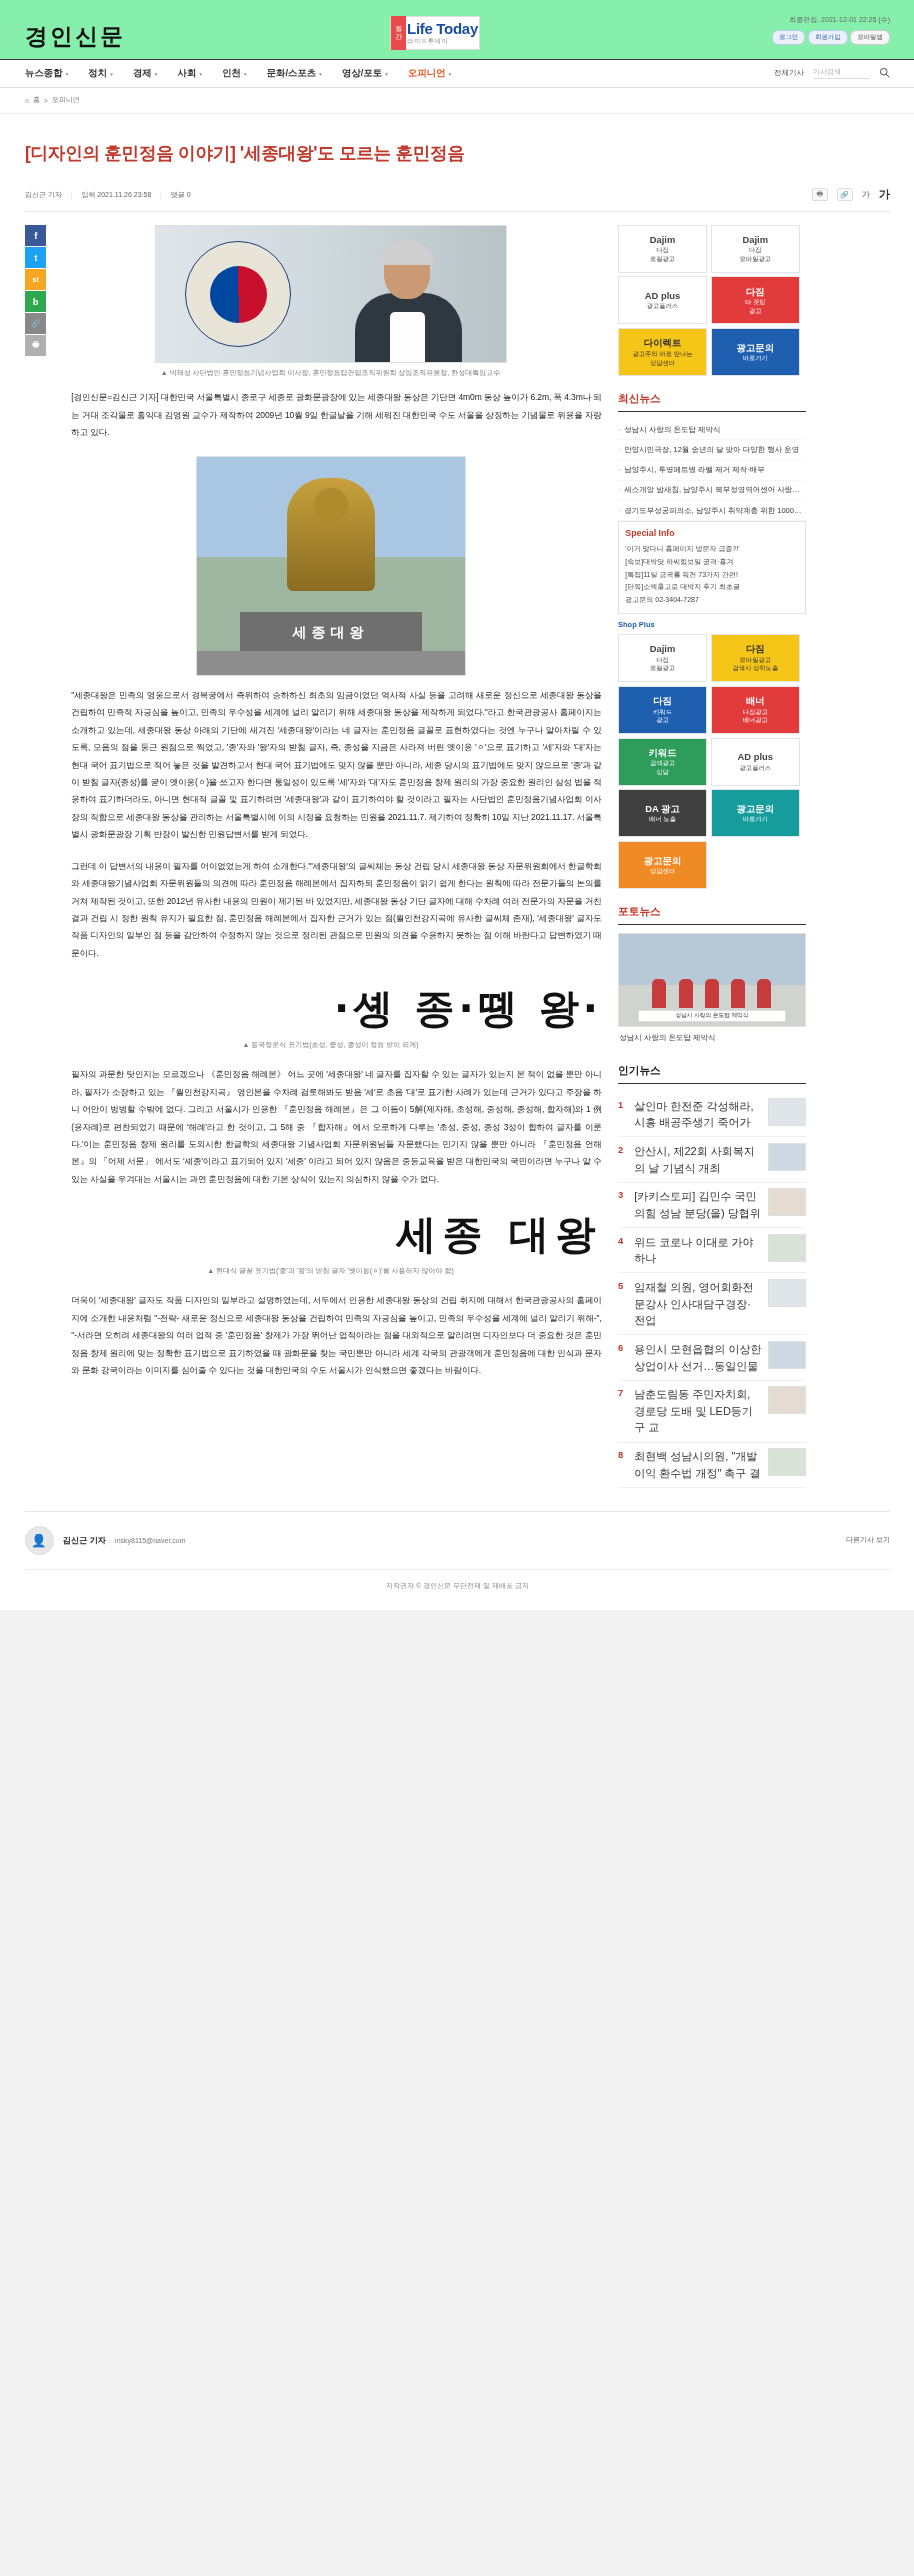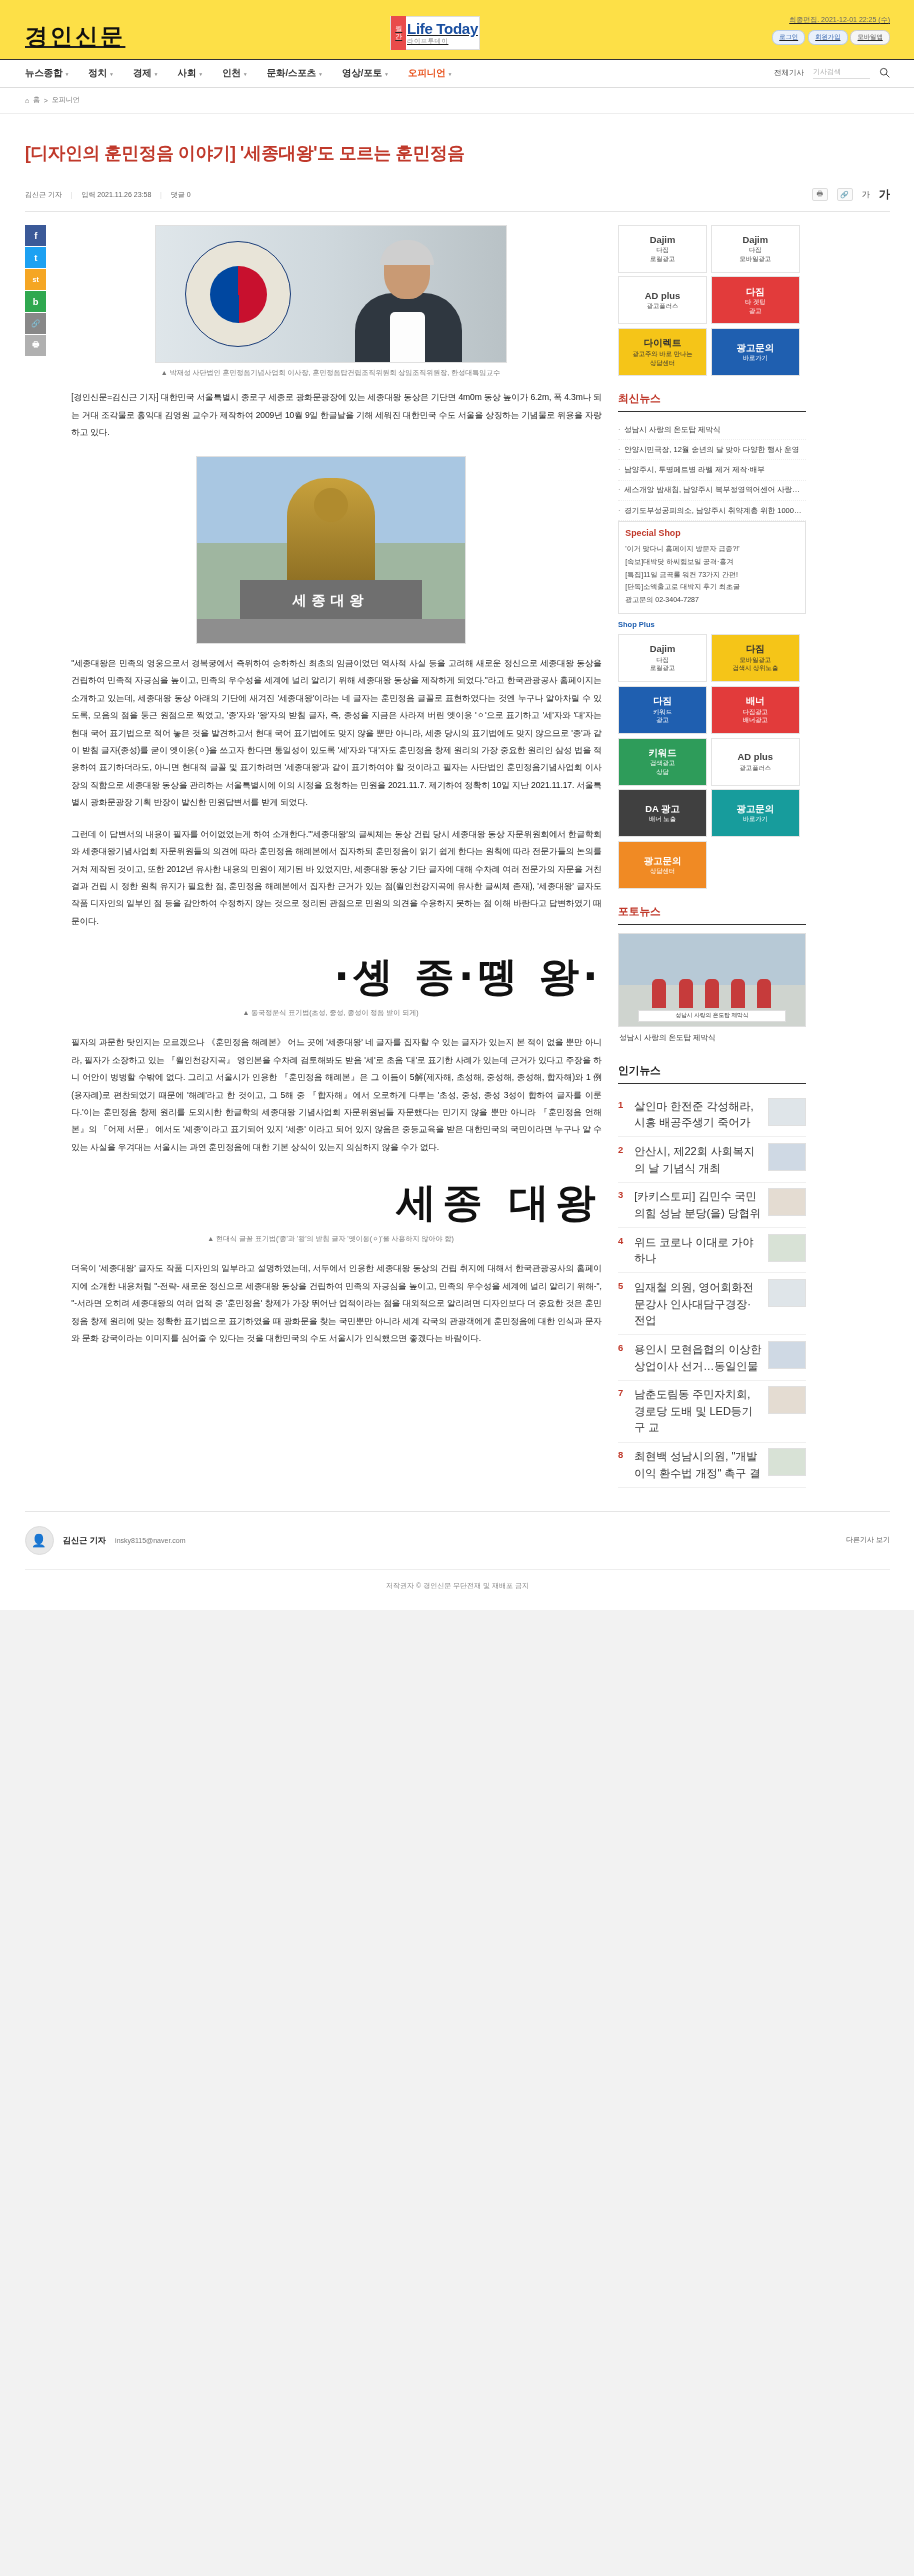--- a/index.html
+++ b/index.html
@@ -14,22 +14,21 @@
     margin: 0 auto;
     background: #ffffff;
     position: relative;
   }
 
   
   .topbar {
     display: flex;
     align-items: flex-start;
     padding: 11.3px 25px 6.3px 25px;
-    background: #fde047;
-    text-decoration: underline;
+    background: #86efac;
   }
   .logo {
     font-size: 22.6px;
     font-weight: bold;
     letter-spacing: 2.5px;
     color: #111;
     padding-top: 10px;
     white-space: nowrap;
   }
   .topbar-center {
@@ -239,21 +238,21 @@
 
   .bodytext {
     font-size: 8.5px;
     line-height: 2.05;
     color: #222;
     letter-spacing: -0.1px;
     margin: 0 0 14px 12px;
     text-align: justify;
   }
   .photo-2 {
-    width: 270px; height: 188px; margin: 0 auto;
+    width: 270px; height: 220px; margin: 0 auto;
     background: linear-gradient(#a9c7e2 0 46%, #9fb6a0 46% 100%);
     position: relative; overflow: hidden; border: 0.6px solid #e0e0e0;
   }
   .photo-2 .statue {
     position: absolute; left: 50%; transform: translateX(-50%); top: 21.4px;
     width: 88px; height: 113px;
     background: linear-gradient(#c8a13c, #8a6c22);
     border-radius: 38px 38px 6.3px 6.3px;
   }
   .photo-2 .statue:after{
@@ -553,21 +552,21 @@
       <div class="side-head">최신뉴스</div>
       <ul class="side-list">
         <li>성남시 사랑의 온도탑 제막식</li>
         <li>안양시민극장, 12월 송년의 달 맞아 다양한 행사 운영</li>
         <li>남양주시, 투명페트병 라벨 제거 제작·배부</li>
         <li>세스개앙 밤새침, 남양주시 복부정영역어센어 사랑…</li>
         <li>경기도부성공피의소, 남양주시 취약계층 위한 1000…</li>
       </ul>
 
       <div class="special-box">
-        <div class="special-title">Special Shop</div>
+        <div class="special-title">Special Info</div>
         <ul class="special-list">
           <li>'이거 맞다니 홈페이지 방문자 급증?!'</li>
           <li>[속보]대박닷 하씨힘보일 공격·홍겨</li>
           <li>[특집]11일 금곡롤 워컨 73가지 간편!</li>
           <li>[단독]소액출고로 대박지 후기 최초굴</li>
           <li>광고문의 02-3404-7287</li>
         </ul>
       </div>
 
       <div class="shopplus">Shop Plus</div>

